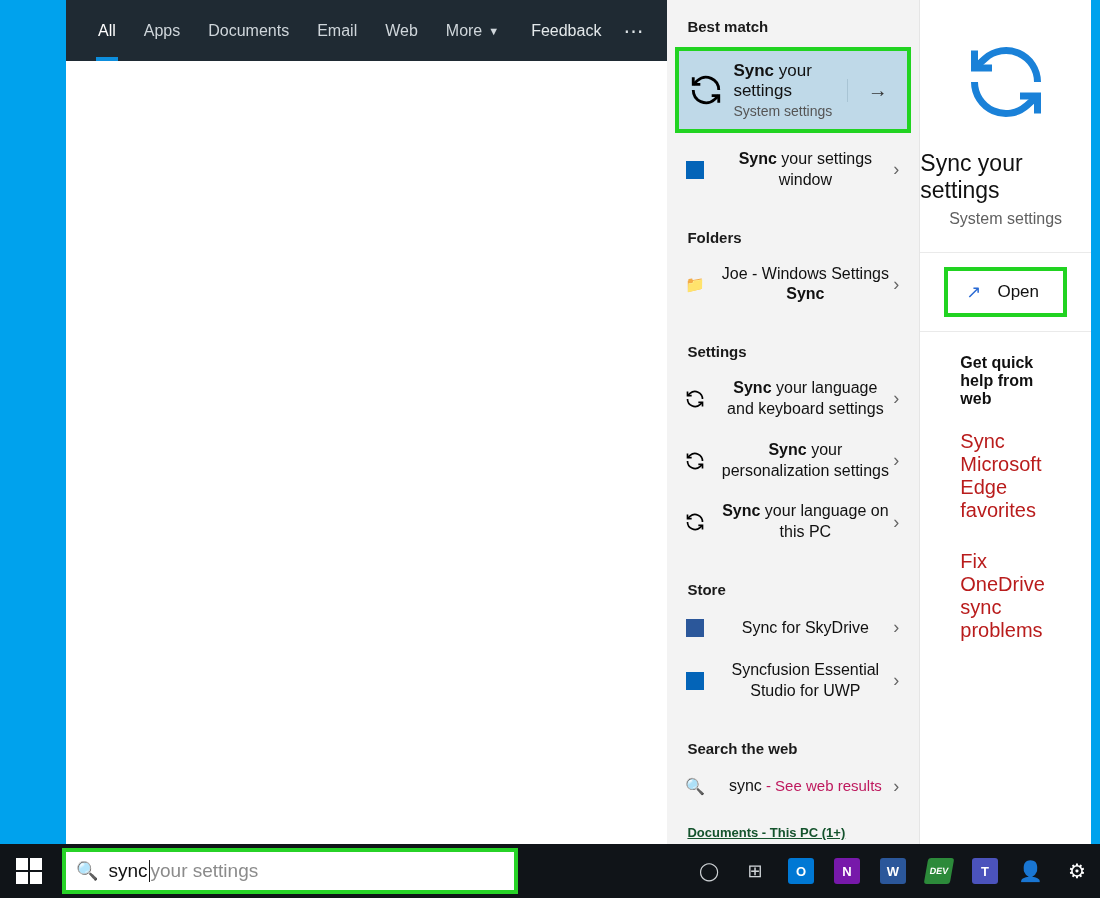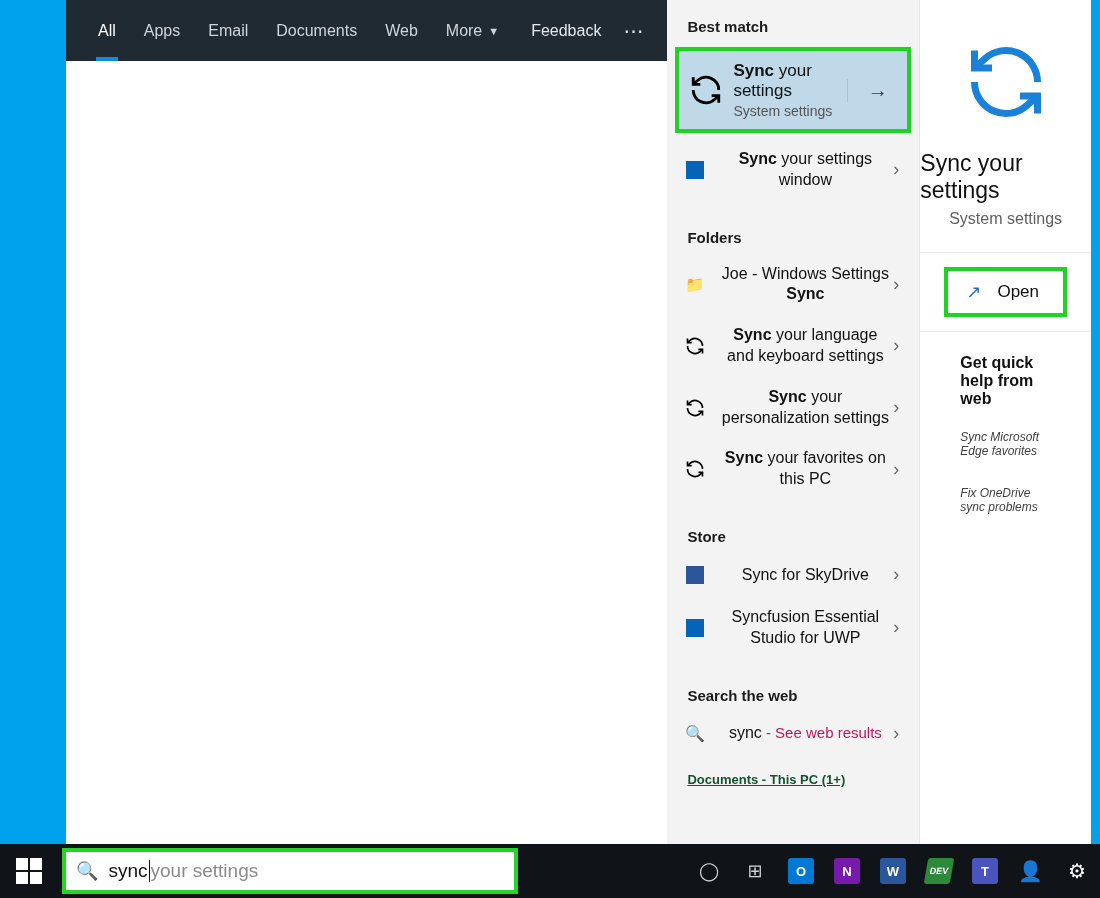--- a/index.html
+++ b/index.html
@@ -39,21 +39,21 @@
   .syncsvg { stroke:#000; }
   .right-hero { padding:40px 0 24px; display:flex; flex-direction:column; align-items:center; border-bottom:1px solid #eaeaea; }
   .hero-icon { margin-bottom:22px; }
   .hero-title { font-size:23px; color:#111; }
   .hero-sub { font-size:16px; color:#606060; margin-top:6px; }
   .openwrap { margin:14px 24px 0; border:4px solid #21d321; display:inline-flex; align-items:center; padding:10px 24px 10px 18px; }
   .open-ic { color:#2b6bd4; margin-right:16px; font-size:18px; }
   .open-lbl { font-size:17px; color:#111; }
   .divider { height:1px; background:#eaeaea; margin-top:14px; }
   .help-h { font-size:16px; font-weight:700; color:#111; padding:22px 40px 8px; }
-  .help-link { font-size:12px; color:#404040; padding:14px 40px; cursor:pointer;font-style:italic; }
+  .help-link { font-size:20px; color:#b91c1c; padding:14px 40px; cursor:pointer; }
   .taskbar { position:absolute; left:0; right:0; bottom:0; height:54px; background:#101418; display:flex; align-items:center; }
   .start { width:58px; height:54px; display:flex; align-items:center; justify-content:center; cursor:pointer; }
   .winlogo { display:grid; grid-template-columns:12px 12px; grid-template-rows:12px 12px; gap:2px; }
   .winlogo span { background:#fff; }
   .searchwrap { margin:0 4px; border:4px solid #27d327; background:#fff; height:46px; width:456px; display:flex; align-items:center; padding:0 10px; }
   .searchwrap .mag { color:#333; font-size:18px; margin-right:10px; }
   .searchwrap input { border:none; outline:none; font-size:19px; flex:1; color:#111; background:transparent; }
   .searchwrap .ghost { color:#8b8b8b; font-size:19px; }
   .tb-spacer { flex:1; }
   .tb-ic { width:46px; height:54px; display:flex; align-items:center; justify-content:center; cursor:pointer; color:#cfd3d6; font-size:18px; }
@@ -67,22 +67,22 @@
   .person { color:#fff; font-size:20px; }
   .cut { font-size:13px; font-weight:600; color:#14532d; padding:16px 20px 0;text-decoration:underline; }
 </style>
 </head>
 <body>
 
 <div class="panel">
   <div class="tabbar">
     <div class="tab active">All</div>
     <div class="tab">Apps</div>
+    <div class="tab">Documents</div>
     <div class="tab">Email</div>
-    <div class="tab">Documents</div>
     <div class="tab">Web</div>
     <div class="tab">
         <span>More</span>
         <span class="more-ch">▼</span>
       </div>
     <div class="spacer"></div>
     <div class="feedback">Feedback</div>
     <div class="dots">⋯</div>
   </div>
 
@@ -117,20 +117,21 @@
         <span class="chev">›</span>
       </div>
 
       <div class="sect-h">Folders</div>
       <div class="row">
         <span class="ic">📁</span>
         <span class="txt"><span>Joe - Windows Settings </span><b>Sync</b></span>
         <span class="chev">›</span>
       </div>
 
+      <div class="sect-h">Settings</div>
       <div class="row">
         <span class="ic">
           <svg width="20" height="20" viewBox="0 0 24 24" fill="none" stroke="#000" stroke-width="2">
               <path d="M21 12a9 9 0 0 0-15-6.7L3 8"></path>
               <path d="M3 3v5h5"></path>
               <path d="M3 12a9 9 0 0 0 15 6.7L21 16"></path>
               <path d="M21 21v-5h-5"></path>
             </svg>
         </span>
         <span class="txt"><b>Sync</b><span> your language and keyboard settings</span></span>
@@ -150,21 +151,21 @@
       </div>
       <div class="row">
         <span class="ic">
           <svg width="20" height="20" viewBox="0 0 24 24" fill="none" stroke="#000" stroke-width="2">
               <path d="M21 12a9 9 0 0 0-15-6.7L3 8"></path>
               <path d="M3 3v5h5"></path>
               <path d="M3 12a9 9 0 0 0 15 6.7L21 16"></path>
               <path d="M21 21v-5h-5"></path>
             </svg>
         </span>
-        <span class="txt"><b>Sync</b><span> your favorites on this PC</span></span>
+        <span class="txt"><b>Sync</b><span> your language on this PC</span></span>
         <span class="chev">›</span>
       </div>
 
       <div class="sect-h">Store</div>
       <div class="row">
         <span class="ic">
             <span class="tile one"></span>
           </span>
         <span class="txt">Sync for SkyDrive</span>
         <span class="chev">›</span>

